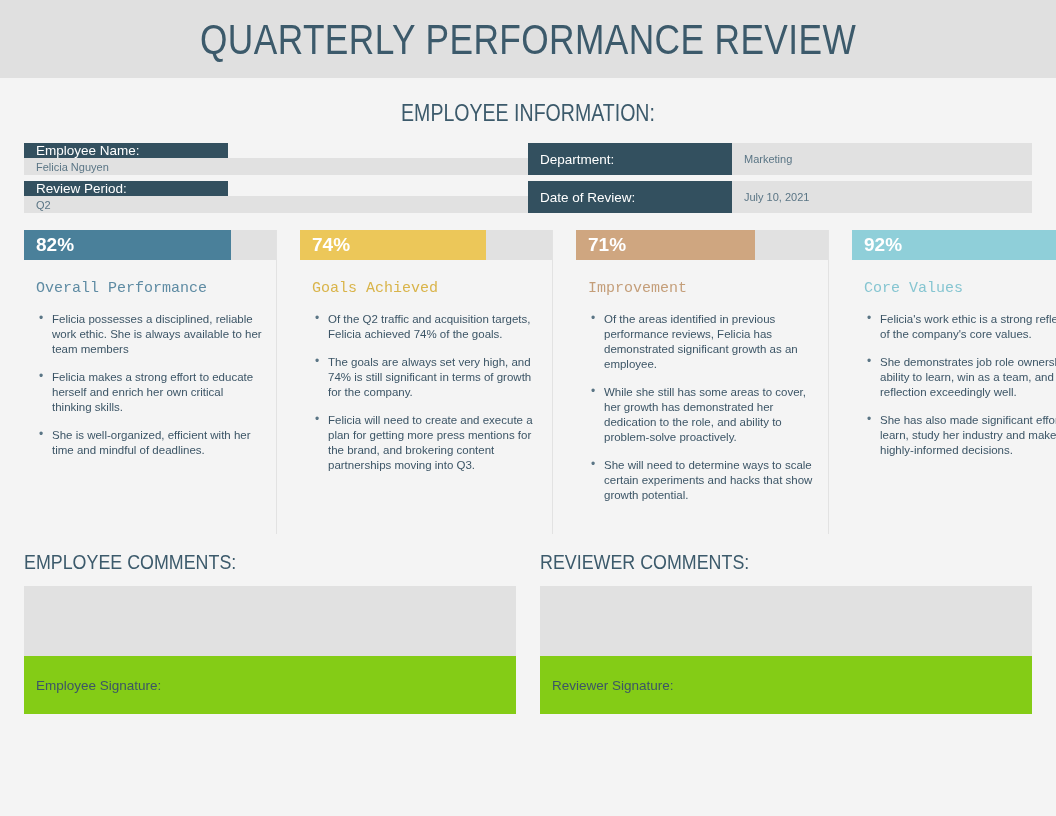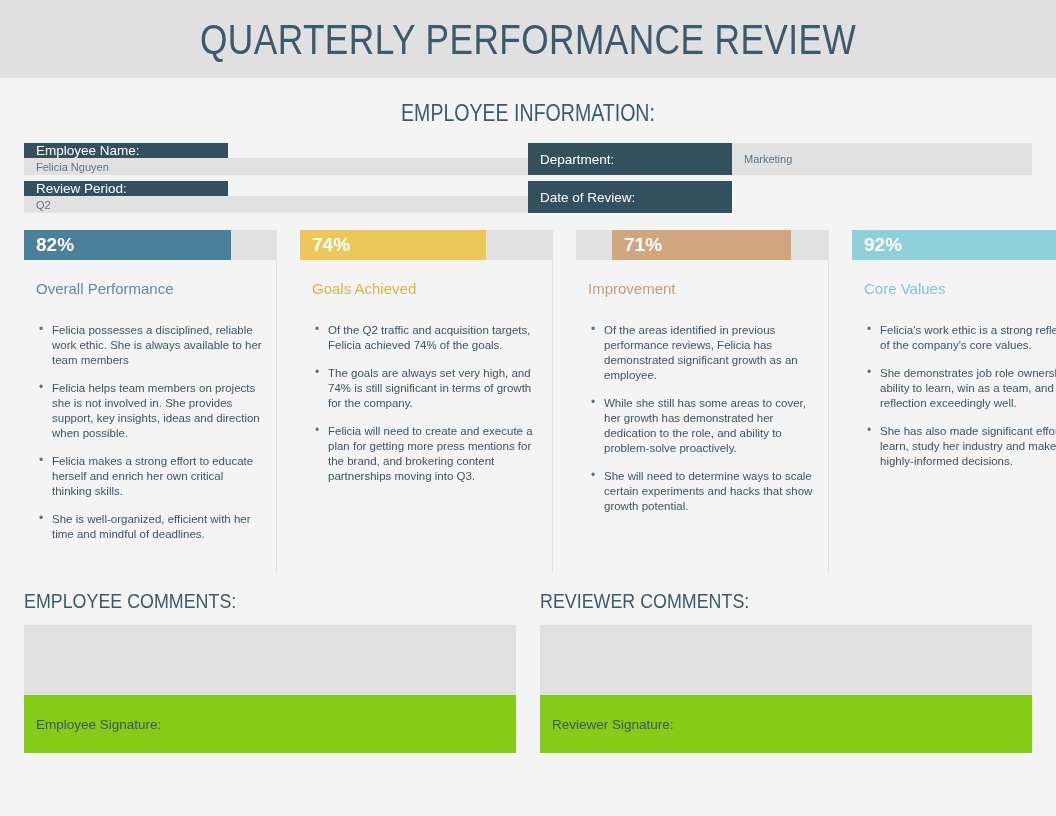--- a/index.html
+++ b/index.html
@@ -113,21 +113,22 @@
     font-size: 19px;
     font-weight: bold;
     padding-left: 12px;
     white-space: nowrap;
   }
   .metric-body {
     padding-right: 14px;
   }
   .metric-name {
     font-size: 15px;
-    margin: 20px 0 26px 12px;
+    margin: 20px 0 15px 12px;
+    font-family: Liberation Mono, monospace;
   }
   .metric-list {
     margin: 0;
     padding-left: 28px;
     list-style: none;
   }
   .metric-list li {
     position: relative;
     font-size: 11.5px;
     line-height: 15px;
@@ -195,37 +196,37 @@
       <div class="cell-value">Marketing</div>
     </div>
   </div>
   <div class="info-row">
     <div class="info-half left">
       <div class="cell-label">Review Period:</div>
       <div class="cell-value">Q2</div>
     </div>
     <div class="info-half">
       <div class="cell-label">Date of Review:</div>
+      <div class="cell-value">July 10, 2021</div>
     </div>
   </div>
 </div>
 
 <div class="metrics">
 
   <div class="metric-col">
     <div class="bar-track">
       <div class="bar-fill" style="background: rgb(74, 128, 154); width: 82%;">
         <span class="bar-value">82%</span>
       </div>
     </div>
     <div class="metric-body">
       <div class="metric-name" style="color: rgb(94, 139, 163);">Overall Performance</div>
       <ul class="metric-list">
         <li>Felicia possesses a disciplined, reliable work ethic. She is always available to her team members</li>
-        <li>Felicia helps team members on projects she is not involved in. She provides support, key insights, ideas and direction when possible.</li>
         <li>Felicia makes a strong effort to educate herself and enrich her own critical thinking skills.</li>
         <li>She is well-organized, efficient with her time and mindful of deadlines.</li>
       </ul>
     </div>
   </div>
 
   <div class="metric-col">
     <div class="bar-track">
       <div class="bar-fill" style="background: rgb(236, 199, 89); width: 74%;">
         <span class="bar-value">74%</span>
@@ -236,21 +237,21 @@
       <ul class="metric-list">
         <li>Of the Q2 traffic and acquisition targets, Felicia achieved 74% of the goals.</li>
         <li>The goals are always set very high, and 74% is still significant in terms of growth for the company.</li>
         <li>Felicia will need to create and execute a plan for getting more press mentions for the brand, and brokering content partnerships moving into Q3.</li>
       </ul>
     </div>
   </div>
 
   <div class="metric-col">
     <div class="bar-track">
-      <div class="bar-fill" style="background: rgb(207, 166, 128); width: 71%; margin-left: 36px;">
+      <div class="bar-fill" style="background: rgb(207, 166, 128); width: 71%;">
         <span class="bar-value">71%</span>
       </div>
     </div>
     <div class="metric-body">
       <div class="metric-name" style="color: rgb(196, 158, 121);">Improvement</div>
       <ul class="metric-list">
         <li>Of the areas identified in previous performance reviews, Felicia has demonstrated significant growth as an employee.</li>
         <li>While she still has some areas to cover, her growth has demonstrated her dedication to the role, and ability to problem-solve proactively.</li>
         <li>She will need to determine ways to scale certain experiments and hacks that show growth potential.</li>
       </ul>

